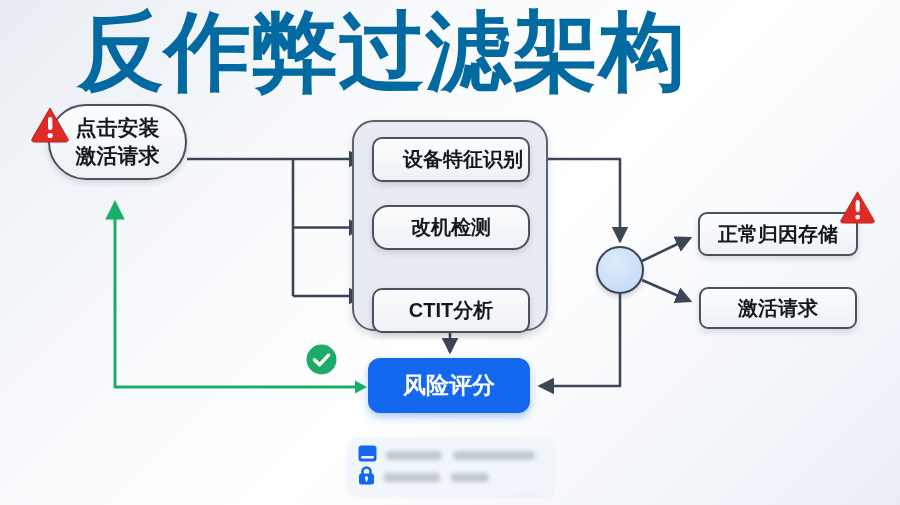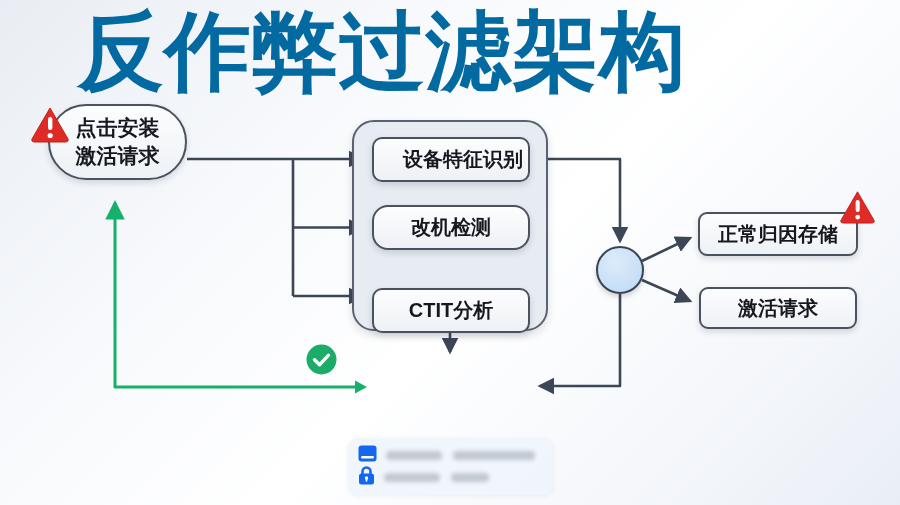--- a/index.html
+++ b/index.html
@@ -160,20 +160,23 @@
     <svg width="37" height="34" viewBox="0 0 40 37">
       <path d="M20 2 L38 33 Q39 36 35 36 L5 36 Q1 36 2 33 Z" fill="#de2b26" stroke="#c21f1c" stroke-width="1" stroke-linejoin="round"></path>
       <rect x="18" y="11" width="4.4" height="13" rx="2.2" fill="#ffffff"></rect>
       <circle cx="20.2" cy="29.5" r="2.6" fill="#ffffff"></circle>
     </svg>
   </div>
   <div class="node outcome outcome-1">
     <span>激活请求</span>
   </div>
 
+  <div class="risk-box">
+    <span>风险评分</span>
+  </div>
 
   <div class="badge check-badge">
     <svg width="31" height="31" viewBox="0 0 31 31">
       <circle cx="15.5" cy="15.5" r="15" fill="#1cab68"></circle>
       <path d="M8.5 15.8 L13.5 20.8 L22.5 11.2" fill="none" stroke="#ffffff" stroke-width="3.4" stroke-linecap="round" stroke-linejoin="round"></path>
     </svg>
   </div>
 
   <div class="footer-panel">
     <div class="footer-row">

